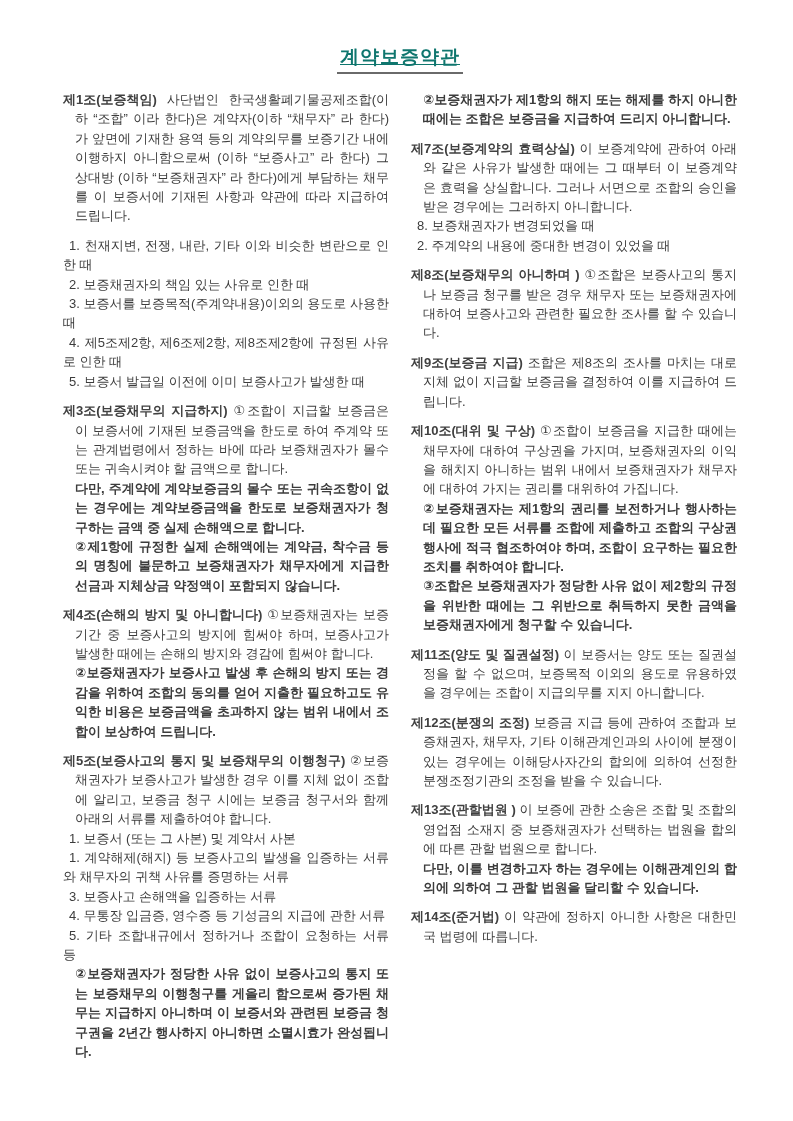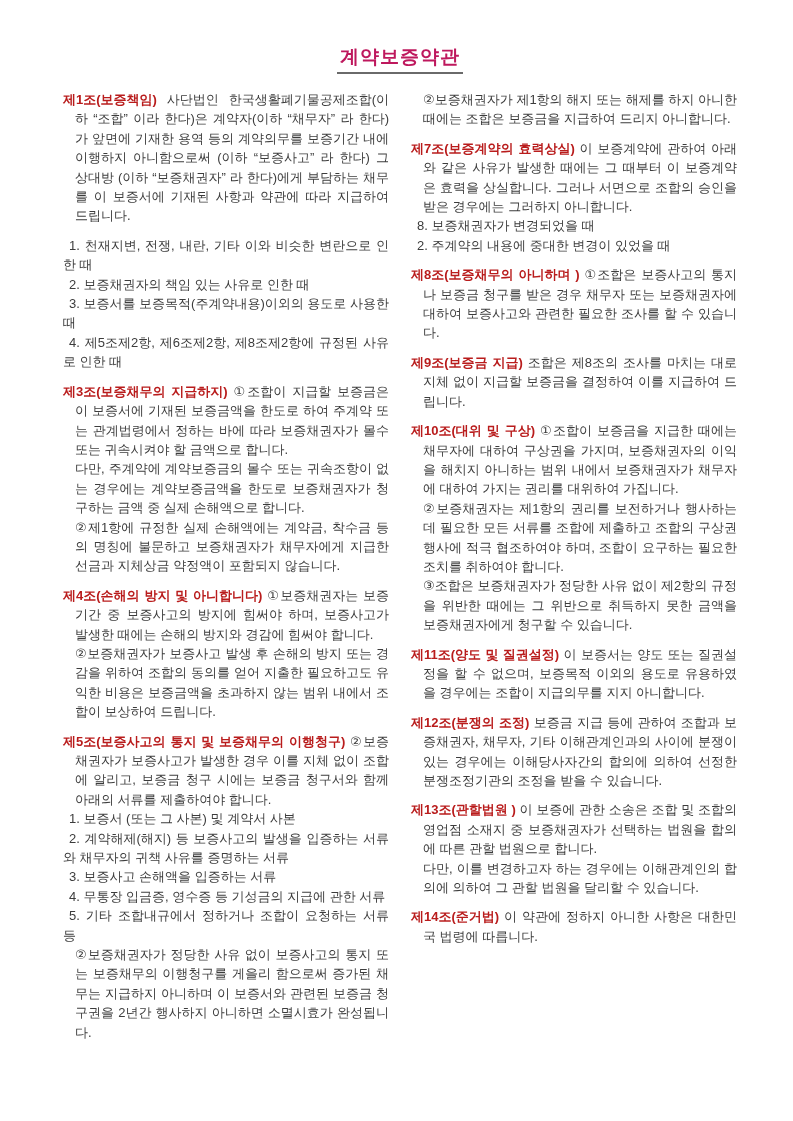--- a/index.html
+++ b/index.html
@@ -22,24 +22,25 @@
   }
   .title-wrap {
     text-align: center;
     margin-bottom: 16px;
   }
   .doc-title {
     display: inline-block;
     font-size: 19px;
     font-weight: bold;
     letter-spacing: 1px;
-    color: #be185d;
+    color: #0f766e;
     border-bottom: 2px solid #6a6a6a;
     padding: 0 3px 2px 3px;
     margin: 0;
+    text-decoration: underline;
   }
   .columns {
     display: flex;
     gap: 22px;
   }
   .col {
     flex: 1 1 0;
     min-width: 0;
     font-size: 13px;
     line-height: 19.4px;
@@ -53,62 +54,64 @@
   }
   
   p.lead {
     margin-left: 12px;
     text-indent: -12px;
   }
   
   p.body {
     margin-left: 12px;
     text-indent: 0;
+    font-weight: bold;
   }
   
   p.item {
     margin-left: 0;
     text-indent: 6px;
   }
   .heading {
     font-weight: bold;
-    color: #b91c1c;
+    color: #404040;
   }
 </style>
 </head>
 <body>
 
 <div class="page">
   <div class="title-wrap">
     <h1 class="doc-title">계약보증약관</h1>
   </div>
   <div class="columns">
     <div class="col" id="col-left">
         <section class="article">
           <p class="lead"><b class="heading">제1조(보증책임)</b> <span> 사단법인 한국생활폐기물공제조합(이하 “조합” 이라 한다)은 계약자(이하 “채무자” 라 한다)가 앞면에 기재한 용역 등의 계약의무를 보증기간 내에 이행하지 아니함으로써 (이하 “보증사고” 라 한다) 그 상대방 (이하 “보증채권자” 라 한다)에게 부담하는 채무를 이 보증서에 기재된 사항과 약관에 따라 지급하여 드립니다.</span></p>
         </section>
         <section class="article">
           <p class="item">1. 천재지변, 전쟁, 내란, 기타 이와 비슷한 변란으로 인한 때</p>
           <p class="item">2. 보증채권자의 책임 있는 사유로 인한 때</p>
           <p class="item">3. 보증서를 보증목적(주계약내용)이외의 용도로 사용한 때</p>
           <p class="item">4. 제5조제2항, 제6조제2항, 제8조제2항에 규정된 사유로 인한 때</p>
+          <p class="item">5. 보증서 발급일 이전에 이미 보증사고가 발생한 때</p>
         </section>
         <section class="article">
           <p class="lead"><b class="heading">제3조(보증채무의 지급하지)</b> <span> ①조합이 지급할 보증금은 이 보증서에 기재된 보증금액을 한도로 하여 주계약 또는 관계법령에서 정하는 바에 따라 보증채권자가 몰수 또는 귀속시켜야 할 금액으로 합니다.</span></p>
           <p class="body">다만, 주계약에 계약보증금의 몰수 또는 귀속조항이 없는 경우에는 계약보증금액을 한도로 보증채권자가 청구하는 금액 중 실제 손해액으로 합니다.</p>
           <p class="body">②제1항에 규정한 실제 손해액에는 계약금, 착수금 등의 명칭에 불문하고 보증채권자가 채무자에게 지급한 선금과 지체상금 약정액이 포함되지 않습니다.</p>
         </section>
         <section class="article">
           <p class="lead"><b class="heading">제4조(손해의 방지 및 아니합니다)</b> <span> ①보증채권자는 보증기간 중 보증사고의 방지에 힘써야 하며, 보증사고가 발생한 때에는 손해의 방지와 경감에 힘써야 합니다.</span></p>
           <p class="body">②보증채권자가 보증사고 발생 후 손해의 방지 또는 경감을 위하여 조합의 동의를 얻어 지출한 필요하고도 유익한 비용은 보증금액을 초과하지 않는 범위 내에서 조합이 보상하여 드립니다.</p>
         </section>
         <section class="article">
           <p class="lead"><b class="heading">제5조(보증사고의 통지 및 보증채무의 이행청구)</b> <span> ②보증채권자가 보증사고가 발생한 경우 이를 지체 없이 조합에 알리고, 보증금 청구 시에는 보증금 청구서와 함께 아래의 서류를 제출하여야 합니다.</span></p>
           <p class="item">1. 보증서 (또는 그 사본) 및 계약서 사본</p>
-          <p class="item">2. 계약해제(해지) 등 보증사고의 발생을 입증하는 서류와 채무자의 귀책 사유를 증명하는 서류</p>
+          <p class="item">1. 계약해제(해지) 등 보증사고의 발생을 입증하는 서류와 채무자의 귀책 사유를 증명하는 서류</p>
           <p class="item">3. 보증사고 손해액을 입증하는 서류</p>
           <p class="item">4. 무통장 입금증, 영수증 등 기성금의 지급에 관한 서류</p>
           <p class="item">5. 기타 조합내규에서 정하거나 조합이 요청하는 서류 등</p>
           <p class="body">②보증채권자가 정당한 사유 없이 보증사고의 통지 또는 보증채무의 이행청구를 게을리 함으로써 증가된 채무는 지급하지 아니하며 이 보증서와 관련된 보증금 청구권을 2년간 행사하지 아니하면 소멸시효가 완성됩니다.</p>
         </section>
       </div>
     <div class="col" id="col-right">
         <section class="article">
           <p class="body">②보증채권자가 제1항의 해지 또는 해제를 하지 아니한 때에는 조합은 보증금을 지급하여 드리지 아니합니다.</p>
         </section>

